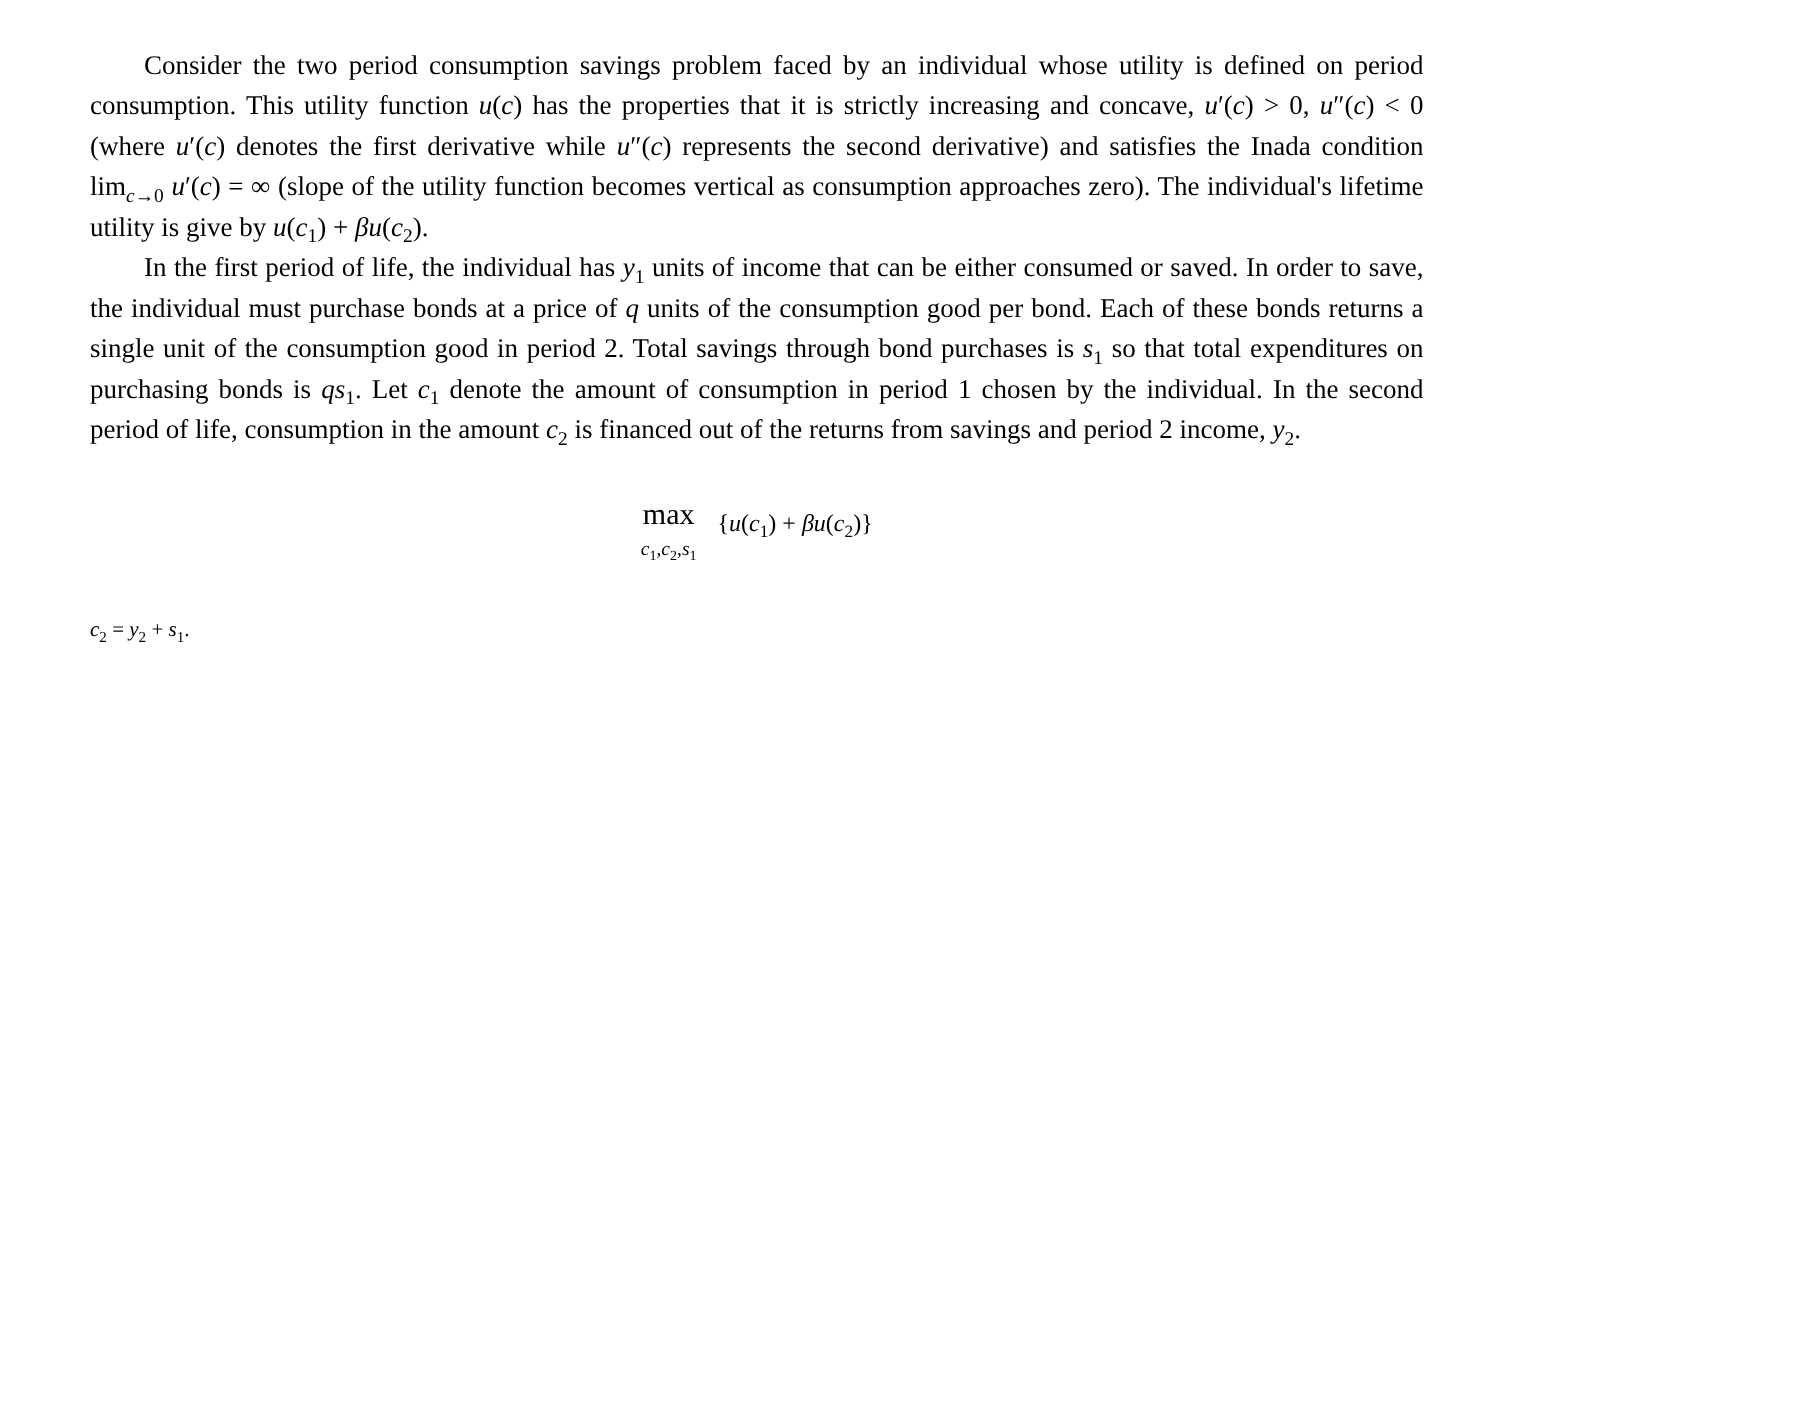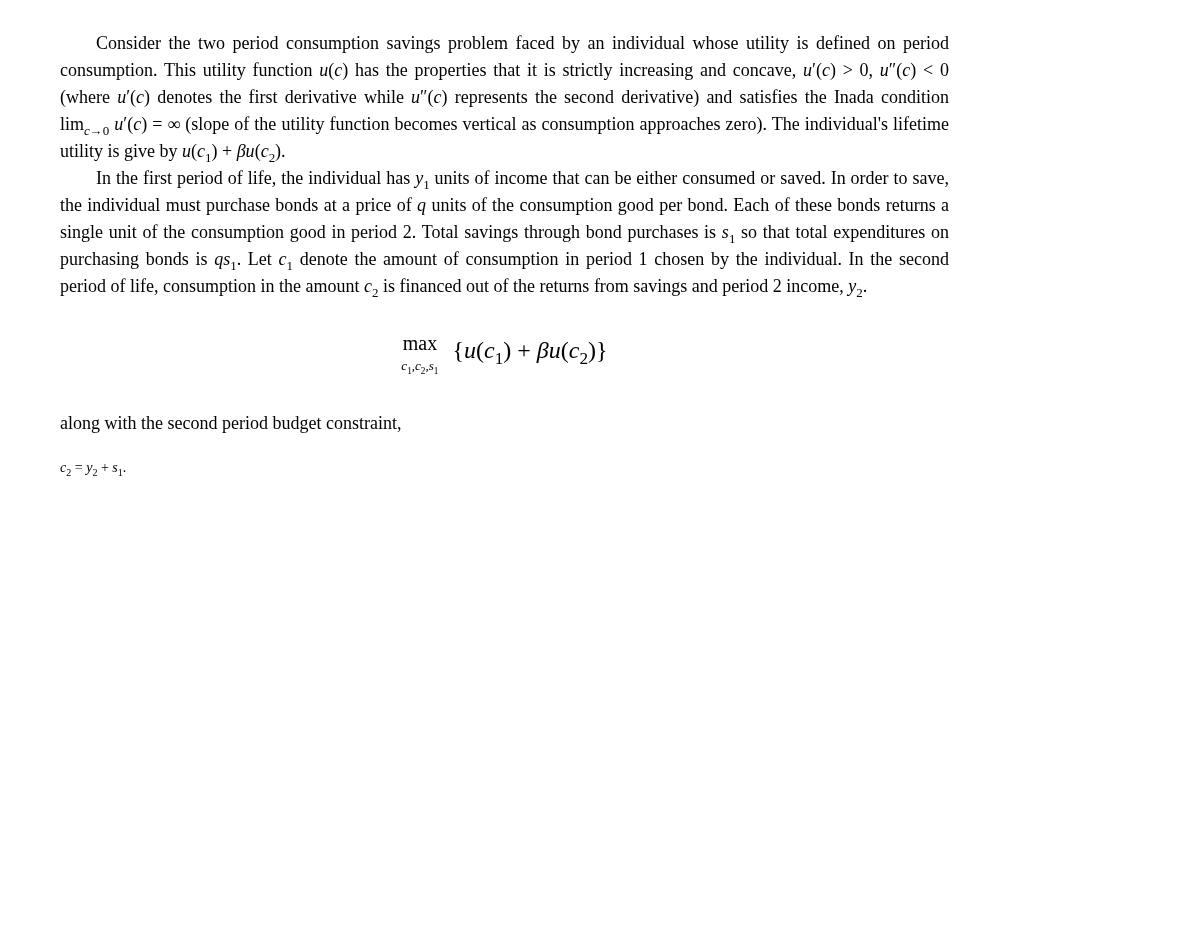--- a/index.html
+++ b/index.html
@@ -115,27 +115,24 @@
     amount <i>c</i><sub>2</sub> is financed out of the returns from savings and period 2 income, <i>y</i><sub>2</sub>.
   </p>
 
 
   <div class="math-display" style="margin-top: 28px; margin-bottom: 38px;">
     <span style="display:inline-flex; flex-direction:row; align-items:center;">
       <span class="max-block">
         <span class="max-text" style="font-size:20px;">max</span>
         <span class="max-sub" style="font-size:13px;"><i>c</i><sub>1</sub>,<i>c</i><sub>2</sub>,<i>s</i><sub>1</sub></span>
       </span>
-      <span style="font-size:24px; margin-left:8px;">{<i>u</i>(<i>c</i><sub>1</sub>) + <i>βu</i>(<i>c</i><sub>2</sub>)}</span>
+      <span style="font-size:16px; margin-left:8px;">{<i>u</i>(<i>c</i><sub>1</sub>) + <i>βu</i>(<i>c</i><sub>2</sub>)}</span>
     </span>
   </div>
 
 
 
-  <p class="paragraph along-line">
-    along with the second period budget constraint,
-  </p>
 
   <div class="math-last">
     <i>c</i><sub>2</sub> = <i>y</i><sub>2</sub> + <i>s</i><sub>1</sub>.
   </div>
 
 </div>
 
 </body></html>

